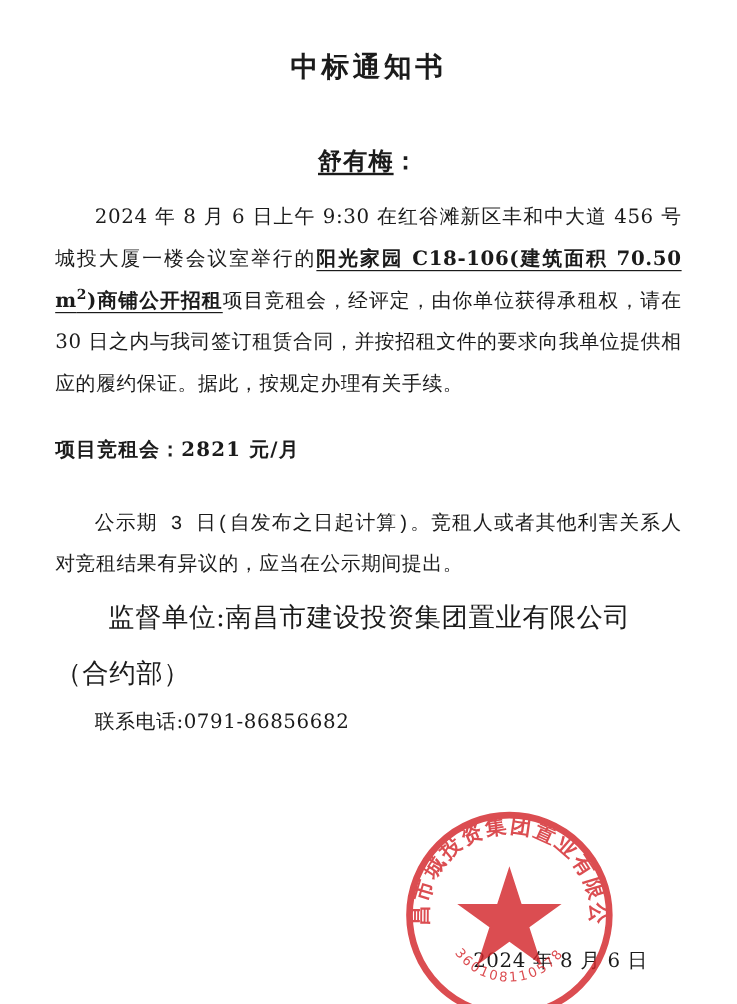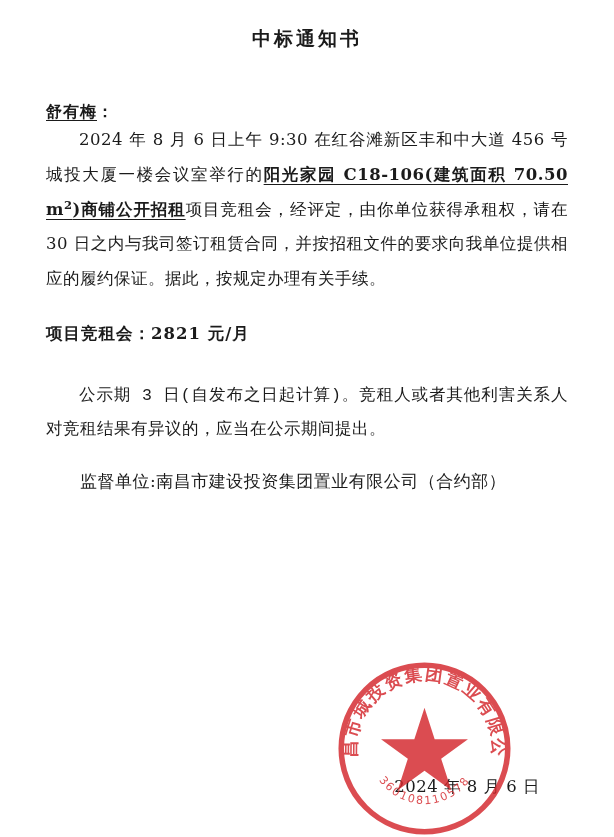--- a/index.html
+++ b/index.html
@@ -17,38 +17,39 @@
   }
   .page {
     position: relative;
     width: 614px;
     height: 837px;
     box-sizing: border-box;
     padding: 0 46px;
   }
   .doc-title {
     text-align: center;
-    font-size: 19px;
+    font-size: 23px;
     font-weight: bold;
     letter-spacing: 3px;
-    margin-top: 26px;
+    margin-top: 40px;
     font-family: "DejaVu Serif", "Liberation Serif", serif;
   }
   .recipient {
     margin-top: 50px;
-    font-size: 16px;
+    font-size: 20px;
     font-weight: bold;
     letter-spacing: 1px;
+    text-align: center;
   }
   .recipient .name {
     text-decoration: underline;
     text-underline-offset: 3px;
   }
   .body-block {
-    margin-top: 0;
+    margin-top: 16px;
     font-size: 16.5px;
     line-height: 2.1;
     text-align: justify;
     text-justify: inter-character;
     letter-spacing: 0.5px;
   }
   .body-block p {
     margin: 0;
     text-indent: 2em;
   }
@@ -85,22 +86,22 @@
     text-justify: inter-character;
     font-family: Liberation Mono, monospace;
   }
   .notice-block p {
     margin: 0;
   }
   .notice-block p.indent {
     text-indent: 2em;
   }
   .supervisor {
-    margin-top: 16px;
-    font-size: 17px;
+    margin-top: 4px;
+    font-size: 22px;
     line-height: 2.1;
     letter-spacing: 0.5px;
     text-indent: 2em;
   }
   .phone {
     font-size: 16.5px;
     line-height: 2.1;
     letter-spacing: 0.5px;
     text-indent: 2em;
   }
@@ -153,20 +154,21 @@
 
   <div class="result-line">
     <span class="label">项目竞租会：</span><span class="value">2821 元/月</span>
   </div>
 
   <div class="notice-block">
     <p class="indent">公示期 3 日(自发布之日起计算)。竞租人或者其他利害关系人对竞租结果有异议的，应当在公示期间提出。</p>
   </div>
 
   <div class="supervisor">监督单位:南昌市建设投资集团置业有限公司（合约部）</div>
+  <div class="phone">联系电话:0791-86856682</div>
 
   <div class="signature">
     <div class="date-line">2024 年 8 月 6 日</div>
   </div>
 
   <div class="seal">
     <svg viewBox="0 0 200 200" xmlns="http://www.w3.org/2000/svg">
       <defs>
         <path id="sealArcTop" d="M 26,100 A 74,74 0 0 1 174,100" fill="none"></path>
         <path id="sealArcBottom" d="M 40,100 A 60,60 0 0 0 160,100" fill="none"></path>

